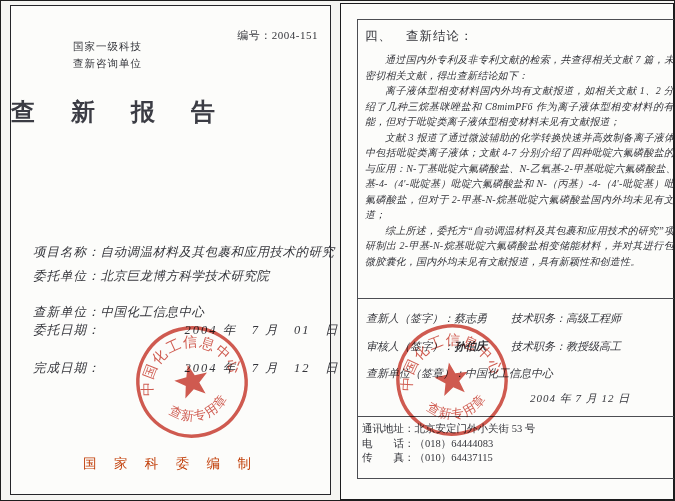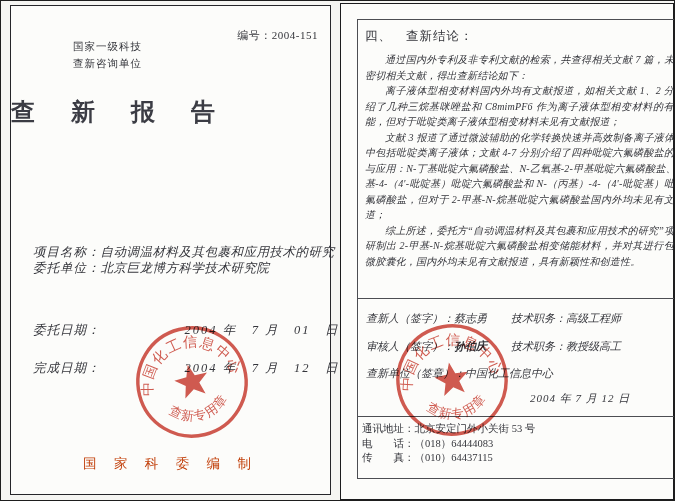--- a/index.html
+++ b/index.html
@@ -59,22 +59,25 @@
       <div>查新咨询单位</div>
     </div>
 
     <div class="report-no">编号：2004-151</div>
 
     <div class="report-title">查　新　报　告</div>
 
     <div class="field-row" style="top:238px">
       <span class="lbl">项目名称：</span><span class="val">自动调温材料及其包裹和应用技术的研究</span>
     </div>
-    <div class="field-row" style="top:254px">
+    <div class="field-row" style="top:262px">
       <span class="lbl">委托单位：</span><span class="val">北京巨龙博方科学技术研究院</span>
+    </div>
+    <div class="field-row" style="top:298px">
+      <span class="lbl">查新单位：</span><span class="val">中国化工信息中心</span>
     </div>
     <div class="field-row date" style="top:316px">
       <span class="lbl">委托日期：</span><span class="val">2004 年　7 月　01　日</span>
     </div>
     <div class="field-row date" style="top:354px">
       <span class="lbl">完成日期：</span><span class="val">2004 年　7 月　12　日</span>
     </div>
 
     <div class="left-footer">国 家 科 委 编 制</div>
 

